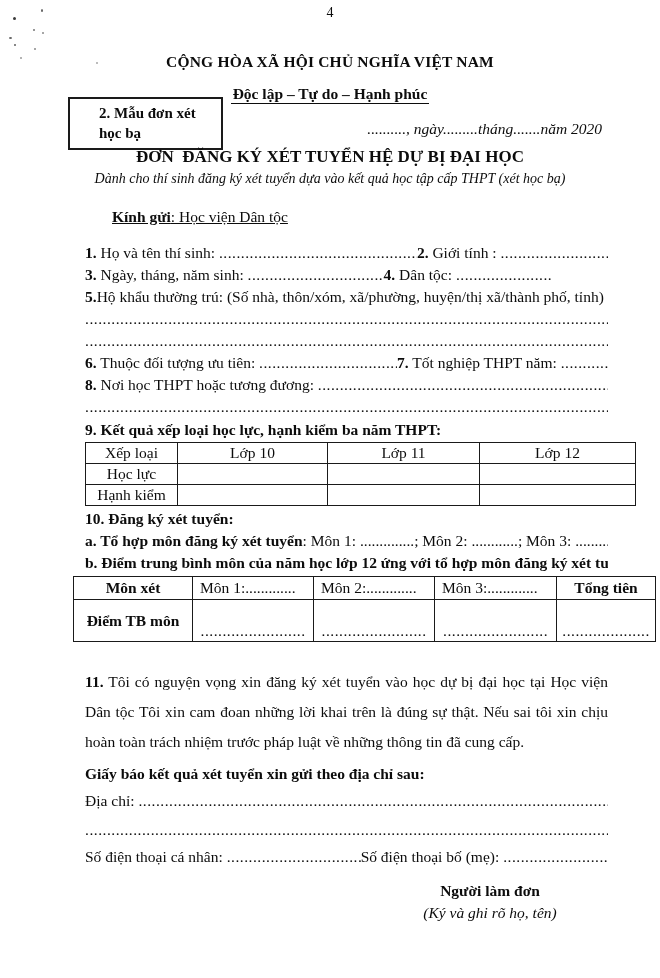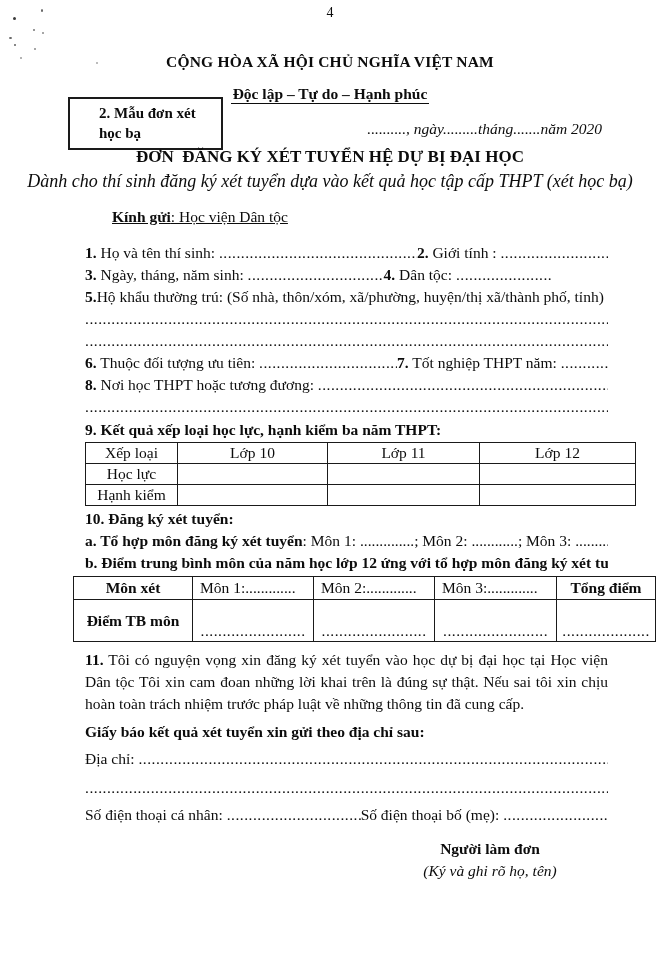--- a/index.html
+++ b/index.html
@@ -26,21 +26,21 @@
   .motto1 { top:53px; font-weight:bold; letter-spacing:.2px; }
   .motto2 { top:85px; font-weight:bold; }
   .motto2 span { border-bottom:1.5px solid #0c0c0c; padding:0 2px 1px 2px; }
   .formbox {
     left:68px; top:97px; width:122px; height:45px;
     border:2px solid #1a1a1a; font-weight:bold;
     padding-top:4px; line-height:20px; font-size:15px;padding-left:29px;
   }
   .dateline { top:120px; right:58px; font-style:italic; white-space:pre; }
   .doctitle { top:147px; font-weight:bold; font-size:17px; white-space:pre; }
-  .docsub { top:171px; font-style:italic; white-space:nowrap; font-size:18px; }
+  .docsub { top:171px; font-style:italic; white-space:nowrap; font-size:14px; }
 
   .content { position:absolute; left:85px; top:200px; width:523px; }
   .salut { margin-top:5px; padding-left:27px; line-height:23px;text-decoration:underline; }
   .b { font-weight:bold; }
   .fields { margin-top:14px; }
   .fline { display:flex; line-height:22px; white-space:pre; align-items:baseline; }
   .dots {
     display:inline-block; overflow:hidden; white-space:nowrap;
     vertical-align:bottom; letter-spacing:.5px; flex:0 0 auto;
   }
@@ -56,21 +56,21 @@
   .h10 { line-height:22px; margin-top:2px; }
   .lina, .linb { line-height:22px; }
   .t10 { width:535px; margin-left:-12px; margin-top:2px; }
   .t10 .hc { height:22px; }
   .t10 .c0{width:112px; text-align:center; font-weight:bold;}
   .t10 .c1{width:110px;} .t10 .c2{width:110px;} .t10 .c3{width:111px;} .t10 .c4{width:92px; text-align:center; font-weight:bold;}
   .t10 .dotcell { height:40px; vertical-align:bottom; text-align:center; font-weight:normal; padding-bottom:1px; letter-spacing:.5px; }
   .t10 .lbl { vertical-align:middle; }
   .t10 .mh { padding-left:7px; font-weight:normal; text-align:left; }
 
-  .para11 { margin-top:7px; line-height:22px; text-align:justify; }
+  .para11 { margin-top:25px; line-height:30px; text-align:justify; }
   .notice { margin-top:5px; line-height:23px; font-weight:bold; }
   .addr { margin-top:5px; }
   .dotline2 { margin-top:7px; }
   .phone { margin-top:5px; }
   .sig { margin-top:12px; margin-left:300px; width:210px; text-align:center; line-height:22px; }
   .signote { font-style:italic; }
 </style>
 </head>
 <body>
 
@@ -159,21 +159,21 @@
     <div class="lina nw"><span class="b">a. Tổ hợp môn đăng ký xét tuyển</span><span>: Môn 1: ..............; Môn 2: ............; Môn 3: ..............</span></div>
     <div class="linb b nw">b. Điểm trung bình môn của năm học lớp 12 ứng với tổ hợp môn đăng ký xét tuyển:</div>
 
     <table class="t10">
       <tbody>
           <tr>
         <td class="c0 hc">Môn xét</td>
         <td class="c1 hc mh">Môn 1:.............</td>
         <td class="c2 hc mh">Môn 2:.............</td>
         <td class="c3 hc mh">Môn 3:.............</td>
-        <td class="c4 hc">Tổng điểm</td>
+        <td class="c4 hc">Tổng tiên</td>
       </tr>
       <tr>
         <td class="c0 lbl">Điểm TB môn</td>
         <td class="c1 dotcell">........................</td>
         <td class="c2 dotcell">........................</td>
         <td class="c3 dotcell">........................</td>
         <td class="c4 dotcell">....................</td>
       </tr>
     </tbody>
       </table>

